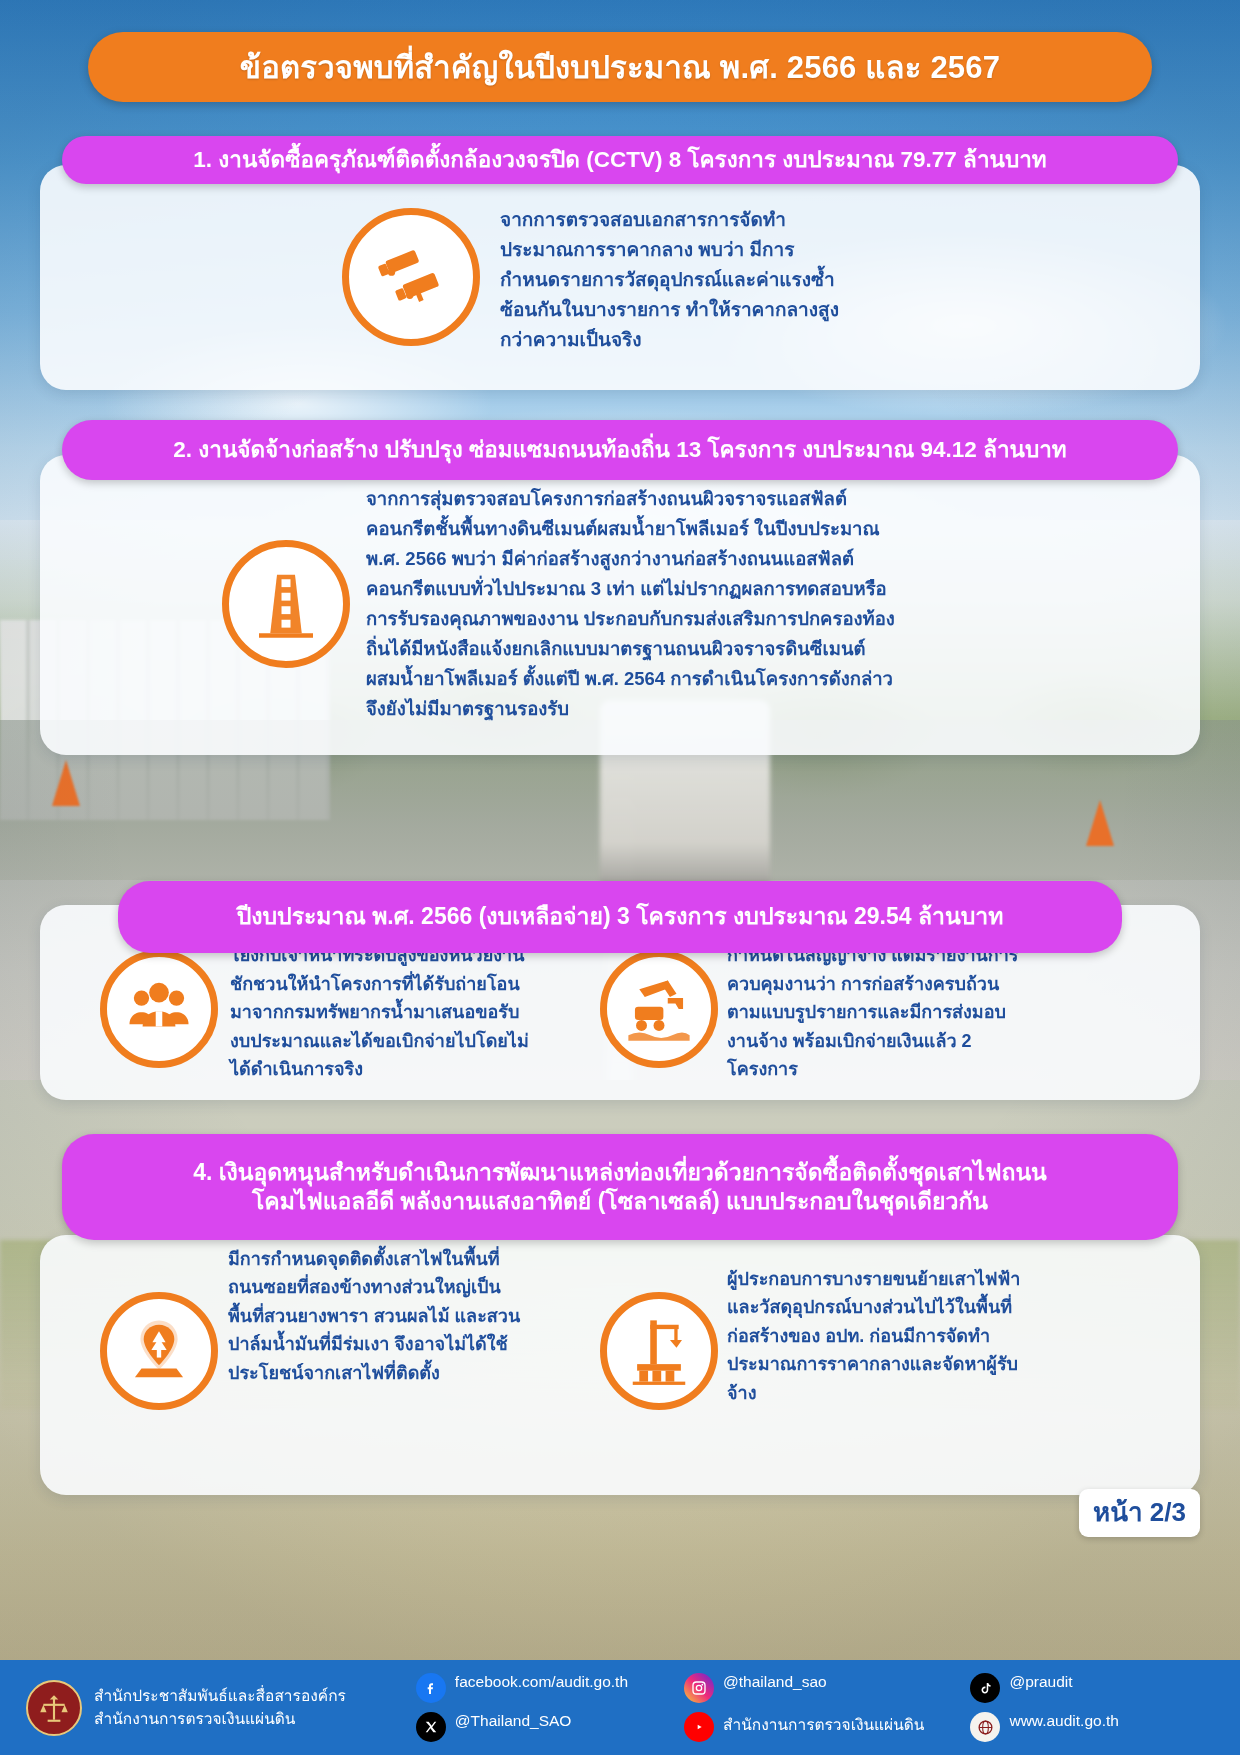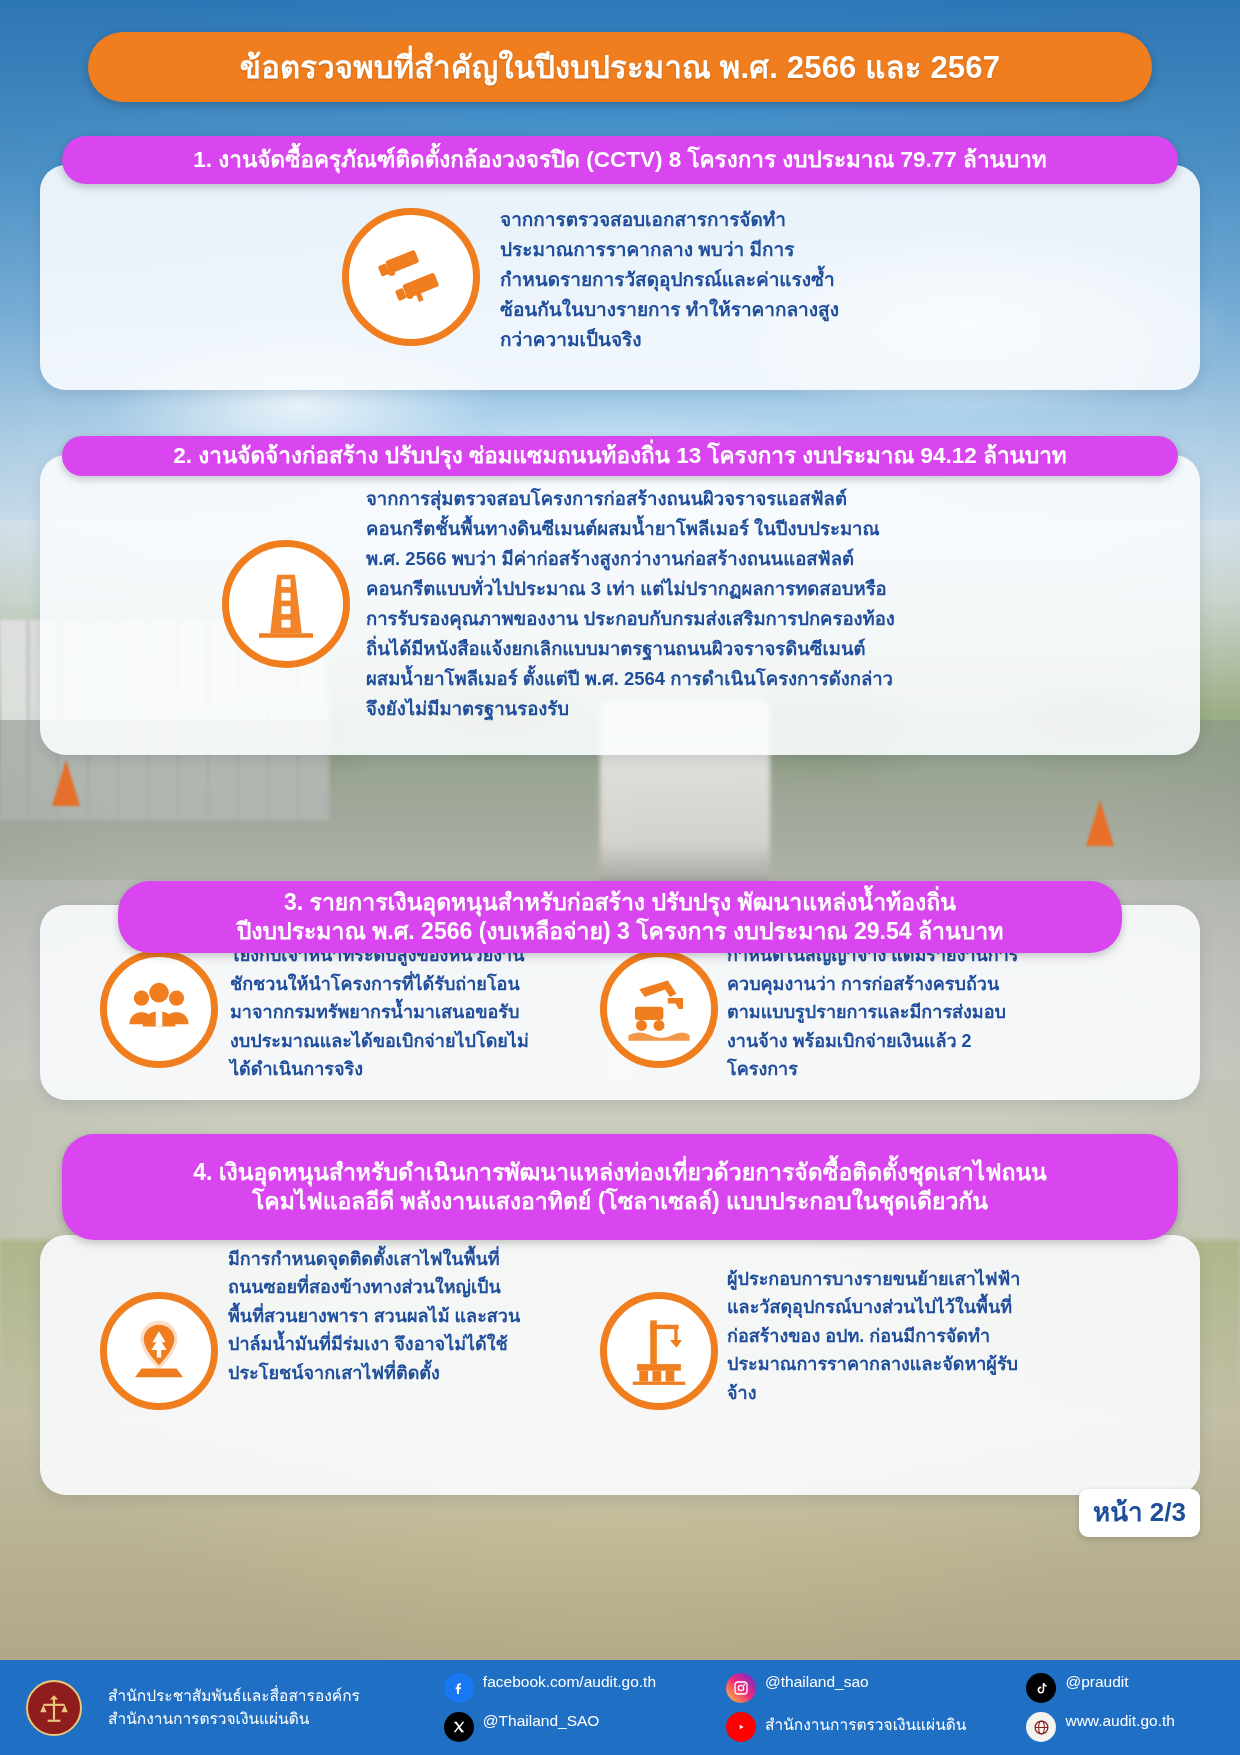--- a/index.html
+++ b/index.html
@@ -122,21 +122,21 @@
     position:absolute; right:40px; top:1489px;
     background:#fff; border-radius:9px; padding:2px 14px 5px;
     color:#1f4e9c; font-size:26px; font-weight:bold;
     box-shadow:0 2px 6px rgba(0,0,0,.18);
   }
 
   
   .footer {
     position:absolute; left:0; right:0; bottom:0; height:95px;
     background:#1f6fc4; display:flex; align-items:center;
-    padding:0 26px; gap:14px; z-index:4;
+    padding:0 26px; gap:0px; z-index:4;
   }
   .f-seal { width:56px; height:56px; border-radius:50%; background:#8f1d1d;
             border:2px solid #e8c87a; display:flex; align-items:center; justify-content:center; flex:0 0 auto; }
   .f-org { color:#fff; font-size:15.5px; line-height:1.45; margin-left:12px; white-space:nowrap; }
   .f-col { display:flex; flex-direction:column; justify-content:center; gap:9px; }
   .f-row { display:flex; gap:9px; }
   .f-row span { color:#fff; font-size:15.5px; white-space:nowrap; }
   .f-ico { width:30px; height:30px; border-radius:50%; display:flex; align-items:center; justify-content:center; flex:0 0 auto; }
   .ico-fb { background:#1877f2; }
   .ico-x  { background:#000; }
@@ -187,21 +187,21 @@
         <circle cx="31" cy="47" r="3"></circle>
         <rect x="37" y="44" width="4" height="8" transform="rotate(-22 39 48)"></rect>
       </g>
     </svg>
   </div>
 
   <div class="body-text" style="position:absolute; left:500px; top:205px; width:340px; font-size:19px;">จากการตรวจสอบเอกสารการจัดทำประมาณการราคากลาง พบว่า มีการกำหนดรายการวัสดุอุปกรณ์และค่าแรงซ้ำซ้อนกันในบางรายการ ทำให้ราคากลางสูงกว่าความเป็นจริง</div>
 
   <div class="card" style="left:40px; top:455px; width:1160px; height:300px;"></div>
 
-  <div class="banner one-line" style="left:62px; top:436px; width:1116px; height:40px;">
+  <div class="banner one-line" style="left:62px; top:420px; width:1116px; height:60px;">
     <span>2. งานจัดจ้างก่อสร้าง ปรับปรุง ซ่อมแซมถนนท้องถิ่น 13 โครงการ งบประมาณ 94.12 ล้านบาท</span>
   </div>
 
   <div class="icon-circle" style="left:222px; top:540px; width:128px; height:128px;">
     <svg width="72" height="72" viewBox="0 0 64 64" aria-hidden="true">
       <g fill="#f07d1e">
         <path d="M24 6 h16 l6 52 h-28 z" opacity=".95"></path>
         <rect x="28" y="10" width="8" height="7" fill="#fff"></rect>
         <rect x="28" y="22" width="8" height="7" fill="#fff"></rect>
         <rect x="28" y="34" width="8" height="7" fill="#fff"></rect>
@@ -209,21 +209,20 @@
         <path d="M8 58 h48 v4 H8z"></path>
       </g>
     </svg>
   </div>
 
   <div class="body-text" style="position:absolute; left:366px; top:484px; width:530px; font-size:18.5px; line-height:1.62;">จากการสุ่มตรวจสอบโครงการก่อสร้างถนนผิวจราจรแอสฟัลต์คอนกรีตชั้นพื้นทางดินซีเมนต์ผสมน้ำยาโพลีเมอร์ ในปีงบประมาณ พ.ศ. 2566 พบว่า มีค่าก่อสร้างสูงกว่างานก่อสร้างถนนแอสฟัลต์คอนกรีตแบบทั่วไปประมาณ 3 เท่า แต่ไม่ปรากฏผลการทดสอบหรือการรับรองคุณภาพของงาน ประกอบกับกรมส่งเสริมการปกครองท้องถิ่นได้มีหนังสือแจ้งยกเลิกแบบมาตรฐานถนนผิวจราจรดินซีเมนต์ผสมน้ำยาโพลีเมอร์ ตั้งแต่ปี พ.ศ. 2564 การดำเนินโครงการดังกล่าวจึงยังไม่มีมาตรฐานรองรับ</div>
 
   <div class="card" style="left:40px; top:905px; width:1160px; height:195px;"></div>
 
   <div class="banner two-line" style="left:118px; top:881px; width:1004px; height:72px; flex-direction:column;">
-    <span>3. รายการเงินอุดหนุนสำหรับก่อสร้าง ปรับปรุง พัฒนาแหล่งน้ำท้องถิ่น</span>
     <span>ปีงบประมาณ พ.ศ. 2566 (งบเหลือจ่าย) 3 โครงการ งบประมาณ 29.54 ล้านบาท</span>
   </div>
 
   <div class="icon-circle" style="left:100px; top:950px; width:118px; height:118px;">
     <svg width="70" height="70" viewBox="0 0 64 64" aria-hidden="true">
       <g fill="#f07d1e">
         <circle cx="16" cy="22" r="7"></circle>
           <path d="M5 46c0-7 5-11 11-11s11 4 11 11z"></path>
         <circle cx="48" cy="22" r="7"></circle>
           <path d="M37 46c0-7 5-11 11-11s11 4 11 11z"></path>

